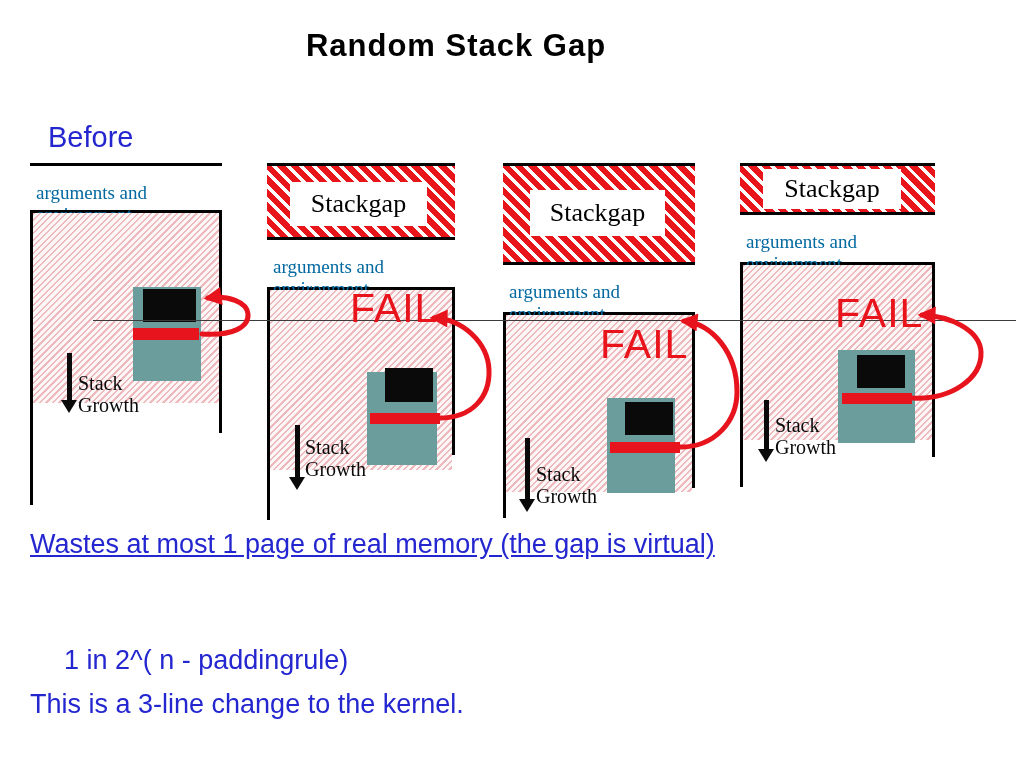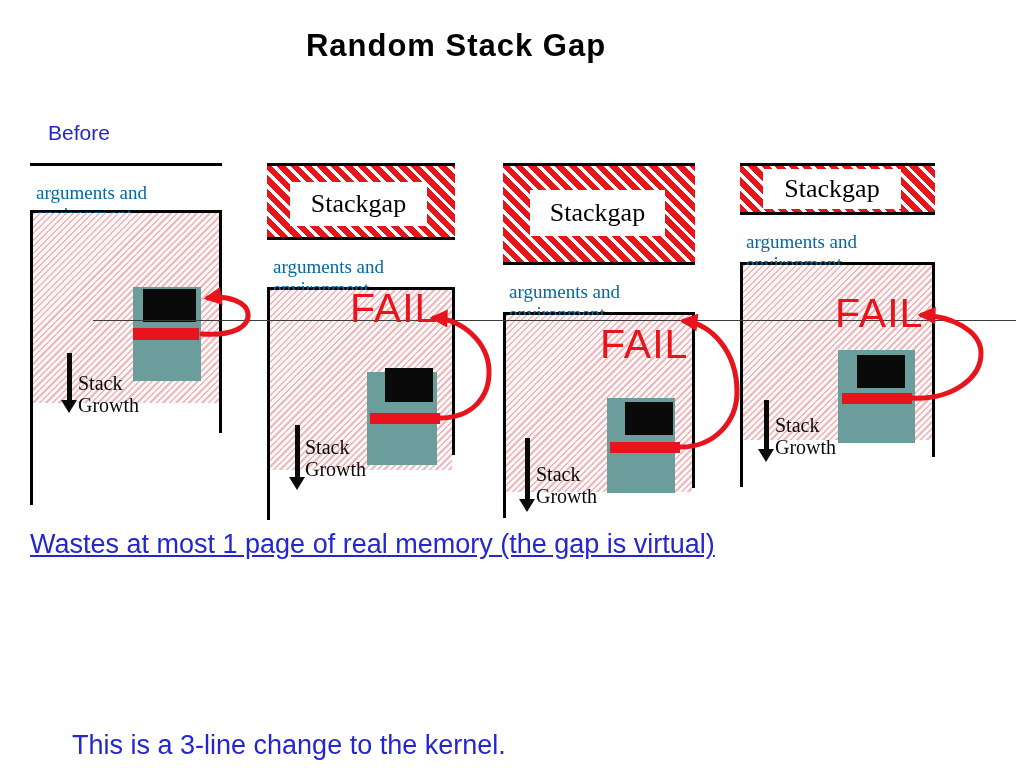--- a/index.html
+++ b/index.html
@@ -1,20 +1,20 @@
 <!DOCTYPE html>
 <html style="--heading-blue: #2426cf; --fail-red: #e8131b; --arrow-red: #e8141d; --hatch-red: #e8151a; --terminal-teal: #6b9d9d; --pink-hatch: #eeb9bd;"><head>
 <meta charset="utf-8">
 <style>
   html,body{margin:0;padding:0;background:#fff;width:1024px;height:768px;overflow:hidden;}
   .slide{position:absolute;left:0;top:0;width:912px;height:768px;background:#fff;
          font-family:"Liberation Sans",sans-serif;}
   .title{position:absolute;top:28px;left:0;right:0;text-align:center;
          font-size:31px;font-weight:bold;color:#000;letter-spacing:1px;}
-  .hdr{position:absolute;font-size:21px;color:var(--heading-blue,#2426cf);white-space:pre;}
+  .hdr{position:absolute;font-size:29px;color:var(--heading-blue,#2426cf);white-space:pre;}
   .hdr.before{left:48px;top:121px;}
   .hdr.with{left:264px;top:121px;}
 
   .col{position:absolute;top:163px;}
   .vborder{position:absolute;top:0;width:3px;background:#000;}
   .vborder.l{left:0;}
   .vborder.r{right:0;}
   .seg{position:absolute;left:0;right:0;background:#fff;box-sizing:border-box;
        border-top:3px solid #000;border-bottom:3px solid #000;}
   .seg.gap{background:repeating-linear-gradient(45deg,
@@ -142,15 +142,16 @@
       </marker>
     </defs>
     <line x1="93" y1="320.5" x2="1016" y2="320.5" style="stroke:#3c3c3c;stroke-width:1.2;"></line>
     <path d="M 202 334 C 233 336 249 327 248 314 C 247 302 228 295 208 298" style="fill:none;stroke:var(--arrow-red,#e8141d);stroke-width:5;stroke-linecap:round;" marker-end="url(#ah)"></path>
     <path d="M 437 418 C 473 419 490 396 489 370 C 488 343 463 319 434 318" style="fill:none;stroke:var(--arrow-red,#e8141d);stroke-width:5;stroke-linecap:round;" marker-end="url(#ah)"></path>
     <path d="M 678 447 C 716 448 737 420 737 392 C 737 352 712 324 684 321" style="fill:none;stroke:var(--arrow-red,#e8141d);stroke-width:5;stroke-linecap:round;" marker-end="url(#ah)"></path>
     <path d="M 912 398 C 952 400 982 378 981 352 C 980 330 950 316 922 315" style="fill:none;stroke:var(--arrow-red,#e8141d);stroke-width:5;stroke-linecap:round;" marker-end="url(#ah)"></path>
   </svg>
 
   <div class="note" style="top:529px;text-decoration:underline;">Wastes at most 1 page of real memory (the gap is virtual)</div>
-  <div class="note" style="top:730px;margin-left:42px;">This is a 3-line change to the kernel.</div>
+  <div class="note" style="top:645px;left:64px;">1 in 2^( n - paddingrule)</div>
+  <div class="note" style="top:689px;">This is a 3-line change to the kernel.</div>
 
 </div>
 
 </body></html>

